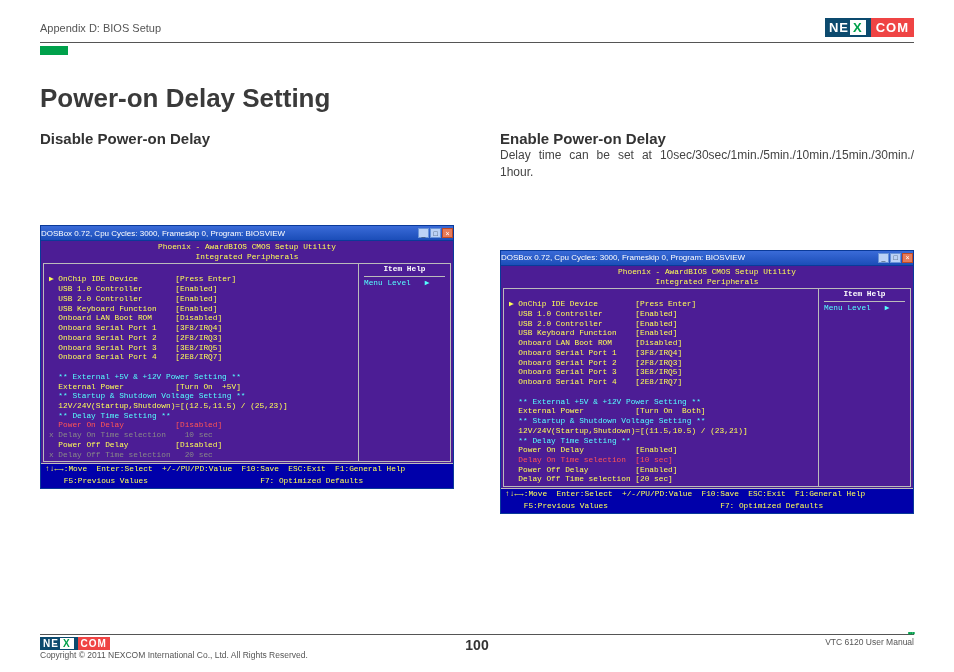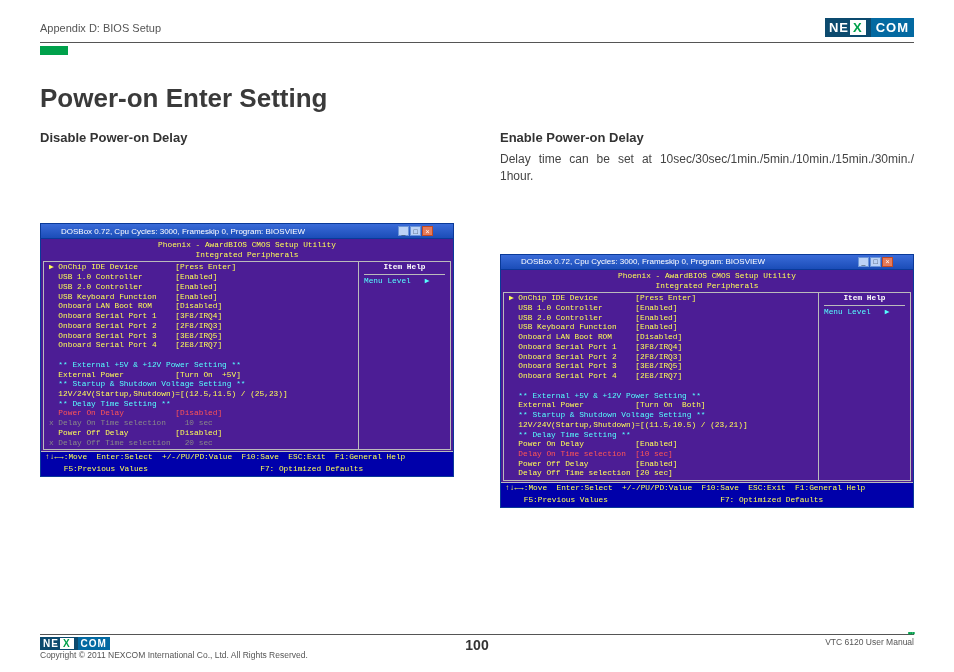--- a/index.html
+++ b/index.html
@@ -10,44 +10,44 @@
     font-family: Arial, Helvetica, sans-serif;
     color: #333;
     position: relative;
     padding: 18px 40px 14px 40px;
   }
   
   .hdr { display: flex; justify-content: space-between; align-items: center; font-size: 11px; color: #555; }
   .logo { display: inline-flex; align-items: center; }
   .logo .bar { background:#0c4a6e; color:#fff; font-weight:bold; padding:2px 4px; font-size:13px; letter-spacing:1px; }
   .logo .bar .x { background:#fff; color:#00a14b; padding:0 3px; margin:0 1px; }
-  .logo .tail { background:#0369a1; color:#fff; font-weight:bold; padding:2px 5px; font-size:13px; letter-spacing:1px; }
+  .logo .tail { background:#ef4444; color:#fff; font-weight:bold; padding:2px 5px; font-size:13px; letter-spacing:1px; }
   hr.top { border:none; border-top:1.5px solid #555; margin-top:5px; }
   .tab { width:28px; height:9px; background:#00a14b; margin-top:3px; }
   
   h1 { font-size:26px; font-weight:bold; color:#3a3a3a; margin-top:28px; margin-bottom:16px; }
   .cols { display:flex; gap:46px; }
   .col { flex:1; }
-  .col h3 { font-size:13px; font-weight:bold; color:#333; margin-bottom:6px; }
+  .col h3 { font-size:15px; font-weight:bold; color:#333; }
   .col p { font-size:12px; color:#444; line-height:1.45; text-align:justify; }
   
   .bios-wrap { margin-top:78px; }
   .bios-wrap.right { margin-top:68px; }
-  .winbar { background:linear-gradient(#3a6bd8,#1b4db8); color:#fff; font-size:8px; padding:2px 20px; display:flex; justify-content:space-between; align-items:center; border:1px solid #0a3a99; }
+  .winbar { background:linear-gradient(#3a6bd8,#1b4db8); color:#fff; font-size:8px; padding:2px 0; display:flex; justify-content:space-between; align-items:center; border:1px solid #0a3a99; }
   .winbtns { display:flex; gap:1px; }
   .winbtn { width:11px; height:10px; background:#bcd2f6; border:1px solid #6b94d8; font-size:7px; display:flex; align-items:center; justify-content:center; color:#234; }
   .winbtn.close { background:#e67b5a; border-color:#c04a24; color:#fff; }
   .bios { background:#4c1d95; color:#fff; font-family:"Courier New",monospace; font-size:7.8px; line-height:1.25; padding:2px 0 0 0; border:1px solid #0a3a99; border-top:none; }
   .bios .center { text-align:center; color:#ff5; }
   .bios .yellow { color:#ff5; }
   .bios .cyan { color:#5ff; }
   .bios .gray { color:#888; }
   .bios .red { color:#f55; }
   .bios .row { display:flex; }
-  .bios .main { flex:1; padding:1px 5px; }
+  .bios .main { flex:1; padding:1px 5px;margin-top:10px; }
   .bios .side { width:92px; border-left:1px solid #bbb; padding:1px 5px; }
   .bios .sidehead { color:#fff; text-align:center; border-bottom:1px solid #bbb; padding-bottom:1px; margin-bottom:2px;font-weight:bold; }
   .bios .ln { white-space:pre; }
   .bios .bar { background:#00a; color:#ff5; border-top:1px solid #bbb; padding:1px 4px; white-space:pre; }
   .bios-outer { border:1px solid #bbb; margin:1px 2px; }
   
   .ftr { position:absolute; left:40px; right:40px; bottom:12px; }
   .ftr hr { border:none; border-top:1.5px solid #555; }
   .ftr-row { display:flex; justify-content:space-between; align-items:flex-start; font-size:8.5px; color:#555; margin-top:2px; position:relative; }
   .ftr .pg { position:absolute; left:50%; transform:translateX(-50%); font-weight:bold; font-size:14px; color:#333; }
@@ -60,21 +60,21 @@
 <div class="hdr">
   <span>Appendix D: BIOS Setup</span>
   <span class="logo">
     <span class="bar"><span>NE</span><span class="x">X</span></span>
       <span class="tail">COM</span>
   </span>
 </div>
 <hr class="top">
 <div class="tab"></div>
 
-<h1>Power-on Enter Setting</h1>
+<h1>Power-on Delay Setting</h1>
 
 <div class="cols">
   <div class="col">
     <h3>Disable Power-on Delay</h3>
     <div class="bios-wrap">
       <div class="winbar">
         <span>DOSBox 0.72, Cpu Cycles:   3000, Frameskip  0, Program: BIOSVIEW</span>
         <span class="winbtns">
           <span class="winbtn">_</span>
           <span class="winbtn">□</span>

